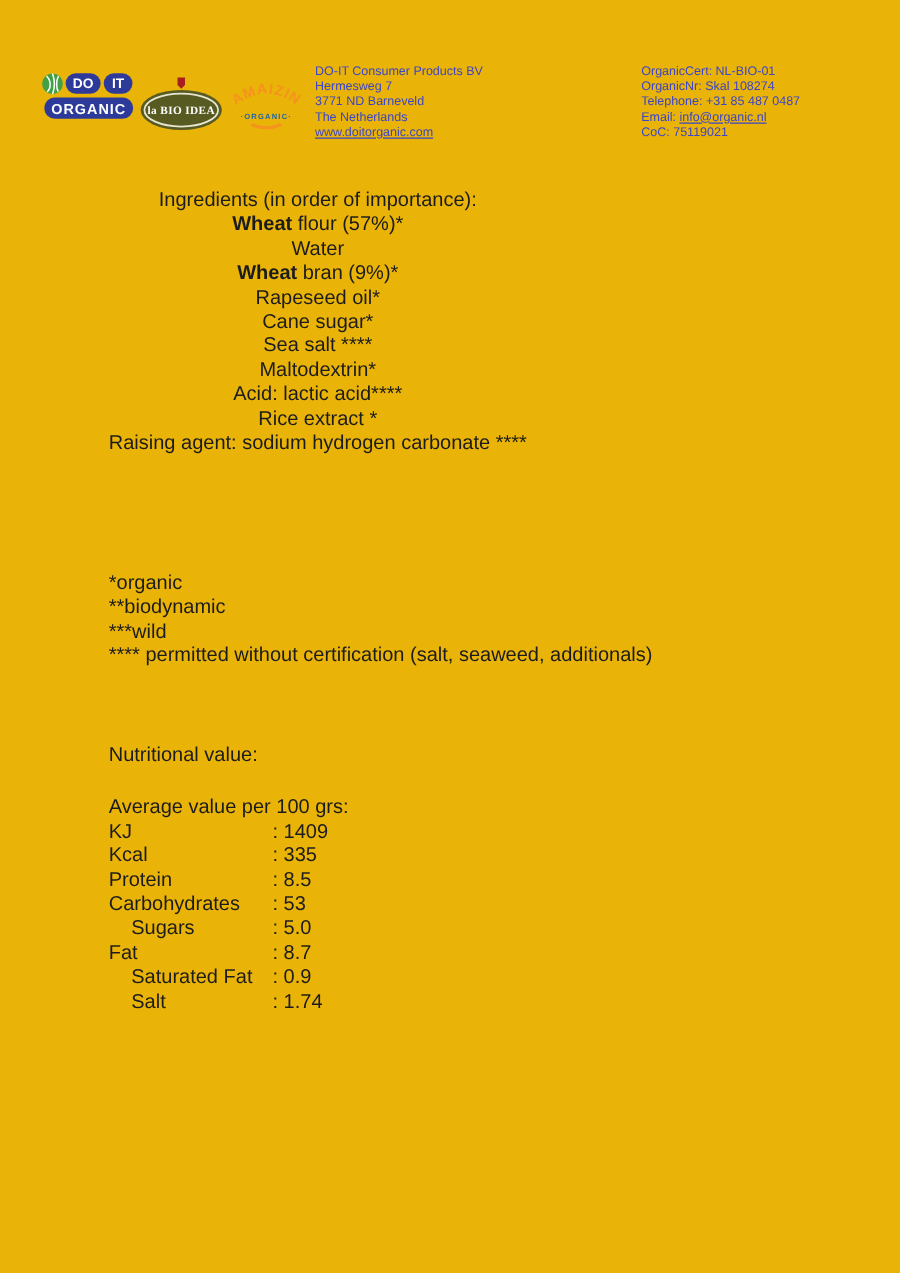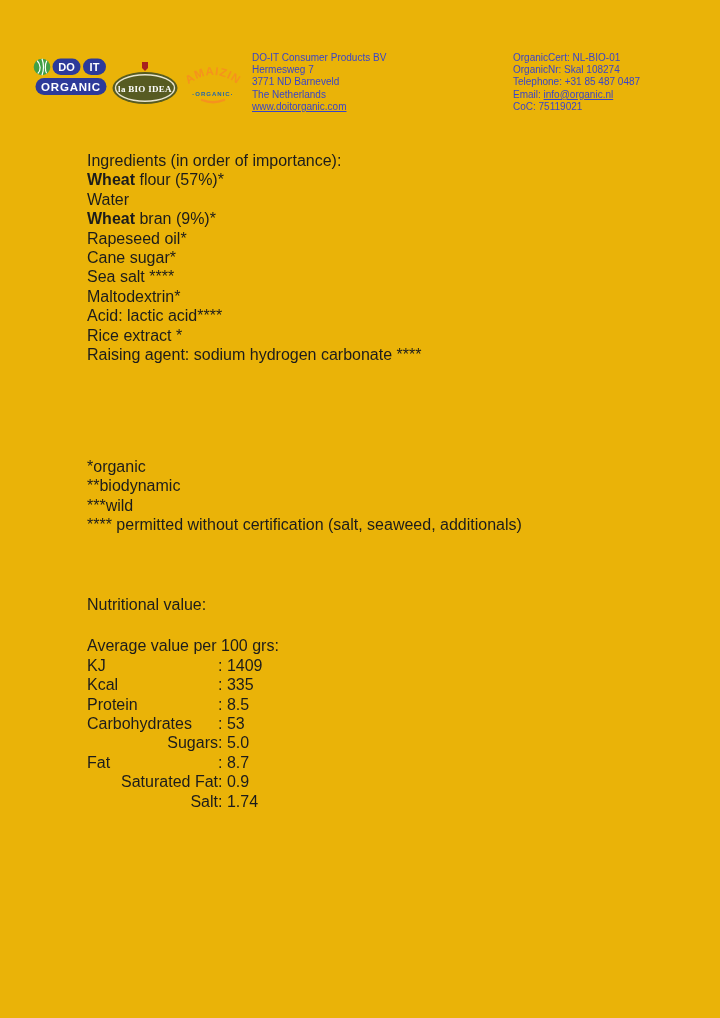--- a/index.html
+++ b/index.html
@@ -40,27 +40,27 @@
   .hcol-3 { left:513px; }
   .hcol a { color:var(--header_blue); text-decoration:underline; cursor:pointer; }
   .ws { white-space:pre;text-align:center; }
 
   
   .block {
     position:absolute; left:87px;
     color:var(--text_black);
     font-size:16px; line-height:19.4px; white-space:nowrap;
   }
-  .blk-ingredients { top:151px; }
+  .blk-ingredients { top:151px;text-align:center; }
   .blk-legend      { top:457px; }
   .blk-nutrition   { top:595px; }
   .b { font-weight:bold; }
   .spacer { height:22px; }
   .nrow .nlabel { display:inline-block; width:131px; }
-  .nrow.ind .nlabel { padding-left:18px;text-align:right; }
+  .nrow.ind .nlabel { padding-left:18px; }
 </style>
 </head>
 <body>
 
 <div class="page">
 
   <div class="logo logo-doit">
     <svg width="76" height="42" viewBox="0 0 76 42">
       <g>
         <circle class="f-leaf" cx="9" cy="10" r="8.3"></circle>

